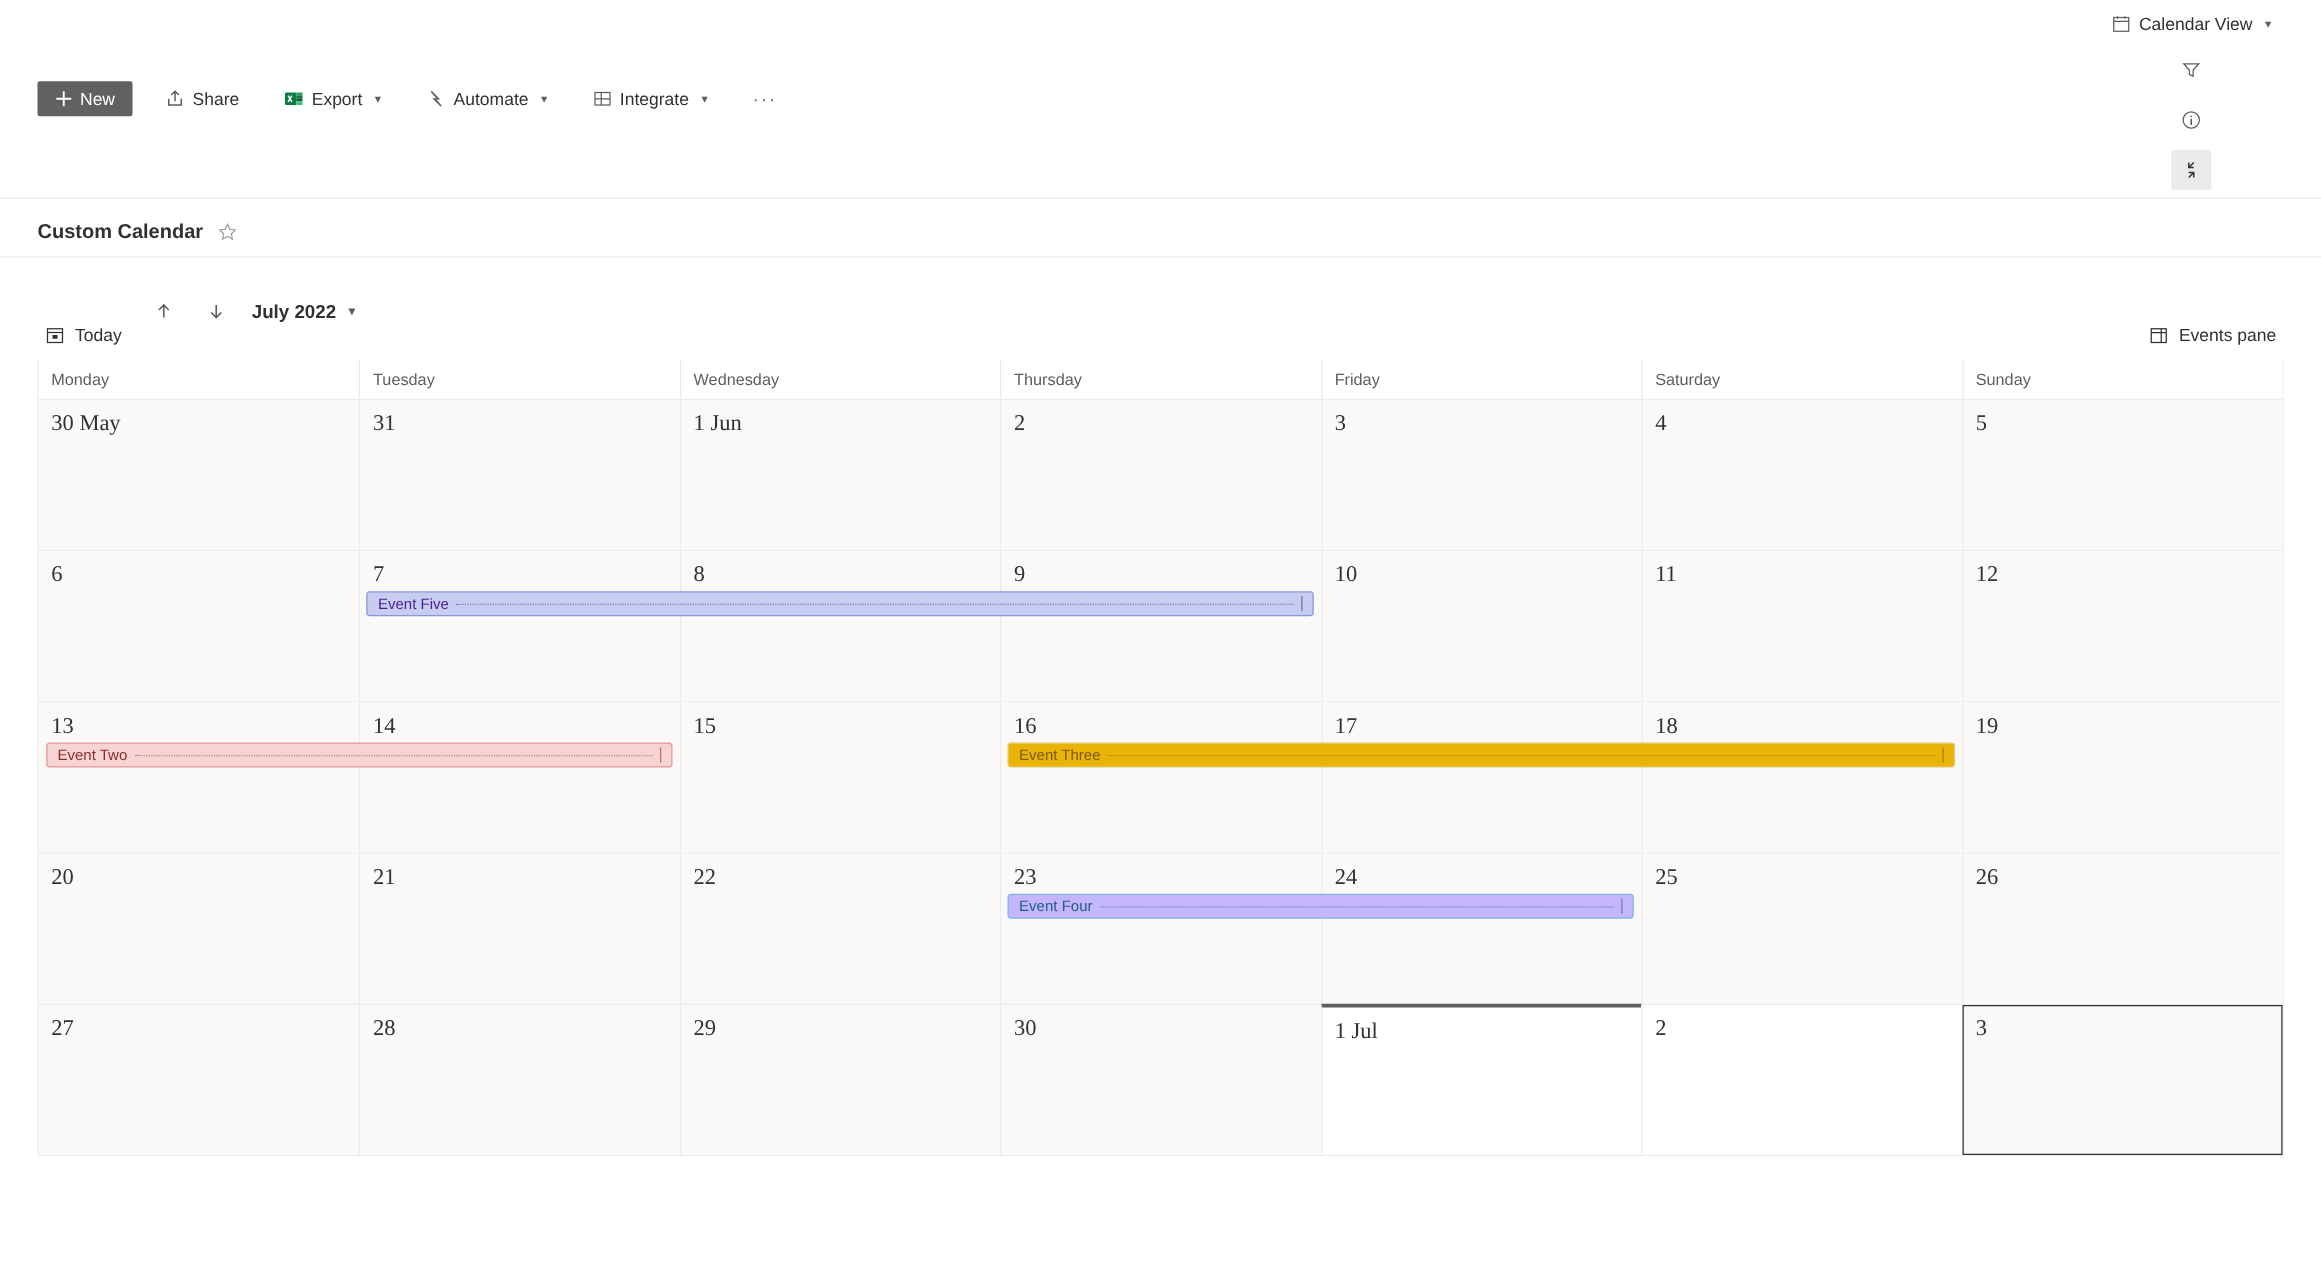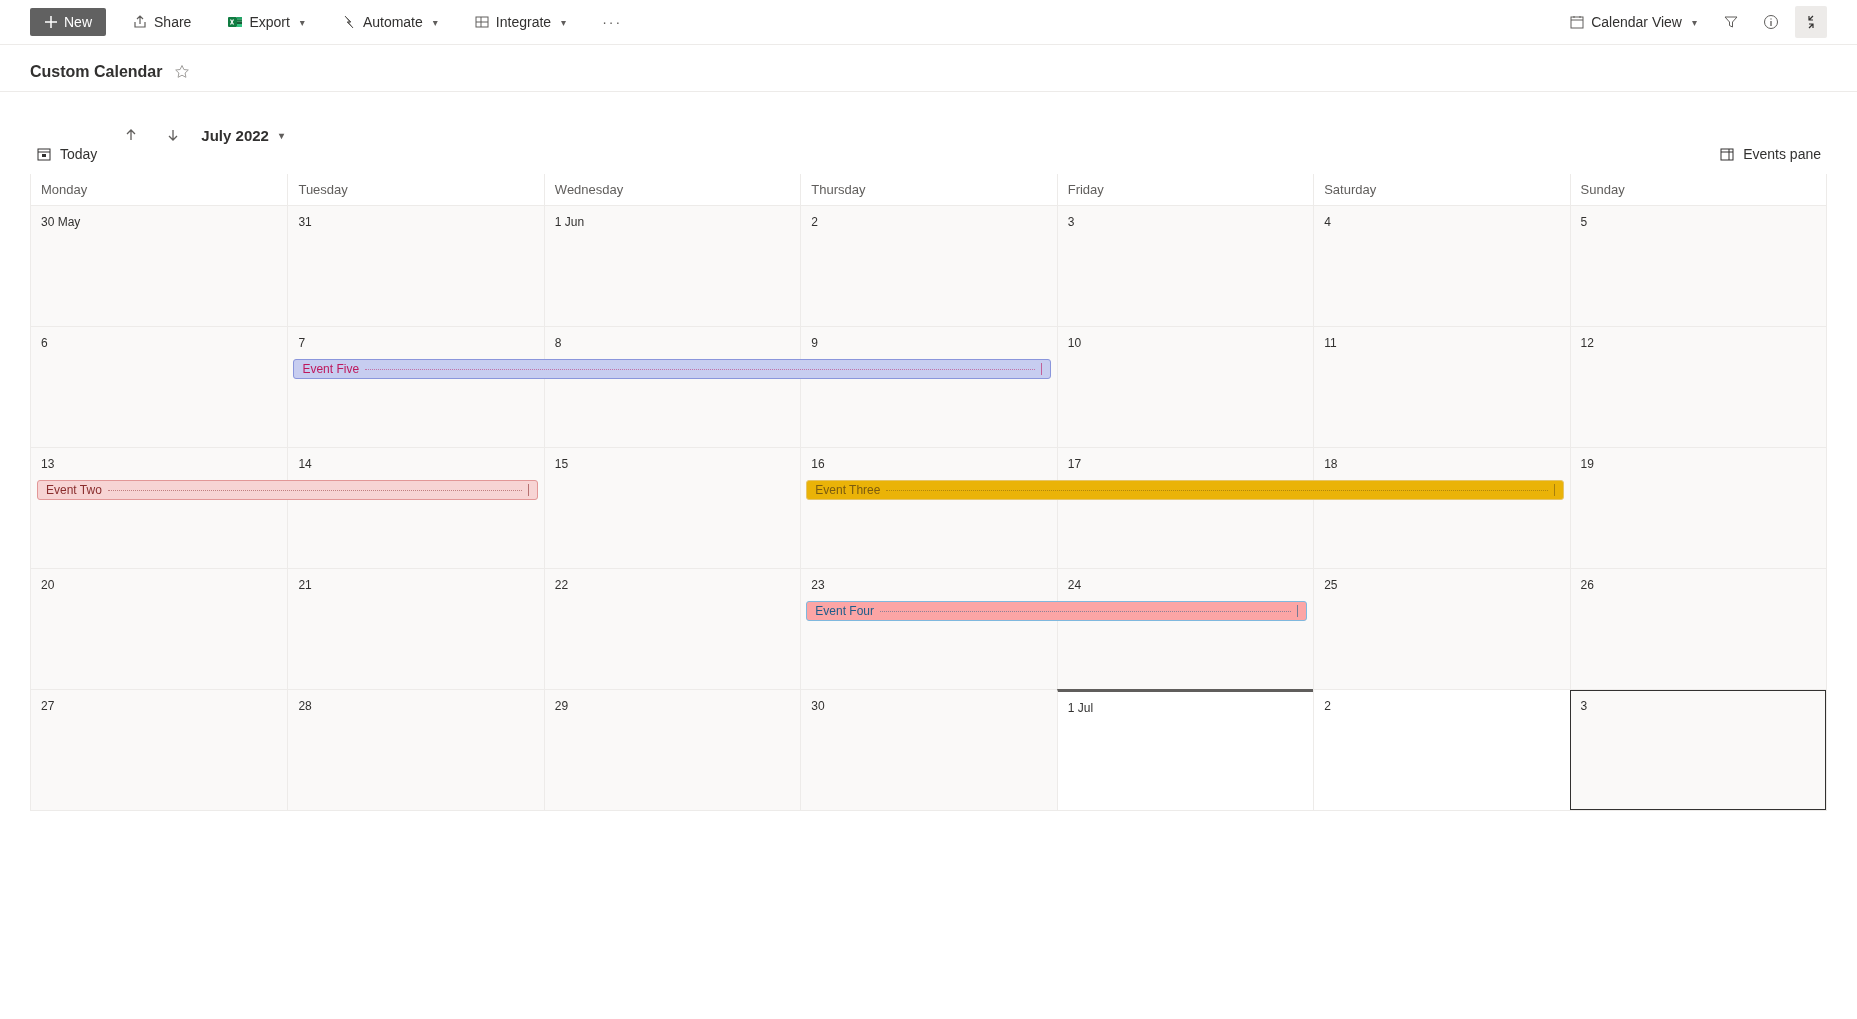--- a/index.html
+++ b/index.html
@@ -1,20 +1,20 @@
 <!DOCTYPE html>
 <html><head>
 <meta charset="utf-8">
 <style>
 * { box-sizing: border-box; margin: 0; padding: 0; }
 body { font-family: "Segoe UI", -apple-system, sans-serif; font-size: 14px; color: #323130; background: #fff; }
 
 .toolbar { display: flex; align-items: center; padding: 6px 30px; border-bottom: 1px solid #edebe9; gap: 16px; }
 .toolbar-left { display: flex; align-items: center; gap: 16px; }
-.toolbar-right { display: flex; align-items: center; gap: 8px; margin-left: auto; }
+.toolbar-right { display: flex; align-items: center; gap: 8px; margin-left: auto; flex-direction: column; }
 .btn { display: inline-flex; align-items: center; gap: 6px; padding: 5px 10px; border: none; background: transparent; cursor: pointer; font-size: 14px; color: #323130; border-radius: 2px; }
 .btn-primary { background: #616161; color: #fff; padding: 6px 14px; }
 .icon-btn { display: inline-flex; align-items: center; justify-content: center; width: 32px; height: 32px; border: none; background: transparent; cursor: pointer; border-radius: 2px; color: #605e5c; }
 .icon-btn.active { background: #edebe9; }
 .chevron { font-size: 10px; color: #605e5c; margin-left: 4px; }
 .excel-icon { width: 16px; height: 16px; }
 .more-dots { letter-spacing: 2px; color: #605e5c; }
 
 .title-section { padding: 18px 30px 10px; border-bottom: 1px solid #edebe9; display: flex; align-items: center; gap: 12px; }
 .page-title { font-size: 16px; font-weight: 600; }
@@ -30,30 +30,30 @@
 .dayhead { display: grid; grid-template-columns: repeat(7, 1fr); }
 .dayhead div { padding: 8px 10px; font-size: 13px; color: #605e5c; border-left: 1px solid #edebe9; background: #fff; }
 .dayhead div:first-child { border-left: none; }
 
 .week { display: grid; grid-template-columns: repeat(7, 1fr); position: relative; border-top: 1px solid #edebe9; }
 .cell { position: relative; min-height: 120px; padding: 8px 10px; background: #faf9f8; border-left: 1px solid #edebe9; font-size: 13px; color: #323130; }
 .cell:first-child { border-left: none; }
 .cell.current-month { background: #fff; }
 .cell.today { border-top: 3px solid #605e5c; margin-top: -1px; }
 .cell.selected { outline: 1px solid #323130; outline-offset: -1px; background: #faf9f8; }
-.daynum { font-size: 12px; }
+.daynum { font-size: 18px; font-family: Liberation Serif, serif; }
 
 .event { position: absolute; top: 32px; height: 20px; border-radius: 3px; padding: 2px 8px; font-size: 12px; display: flex; align-items: center; border: 1px solid; overflow: hidden; white-space: nowrap; }
 .event .endbar { margin-left: auto; width: 1px; height: 12px; background: currentColor; opacity: 0.6; }
 .event .dots { flex: 1; border-top: 1px dotted currentColor; opacity: 0.5; margin: 0 6px; height: 1px; align-self: center; }
-.ev-blue   { background: #c7cdf0; border-color: #8a96dc; color: #be185d; }
+.ev-blue   { background: #c7cdf0; border-color: #8a96dc; color: #4c1d95; }
 .ev-red    { background: #f7d4d4; border-color: #e29797; color: #8a2d2d; }
 .ev-yellow { background: #eab308; border-color: #e6c56a; color: #7a5b10; }
 .ev-green  { background: #c3e6b4; border-color: #8fc77a; color: #2f6b1d; }
-.ev-light  { background: #fca5a5; border-color: #7fb8de; color: #1f5d8a; }
+.ev-light  { background: #c4b5fd; border-color: #7fb8de; color: #1f5d8a; }
 
 svg { display: block; }
 </style>
 </head>
 <body>
 
 <div class="toolbar">
   <div class="toolbar-left">
     <button class="btn btn-primary">
       <svg width="14" height="14" viewBox="0 0 14 14">

